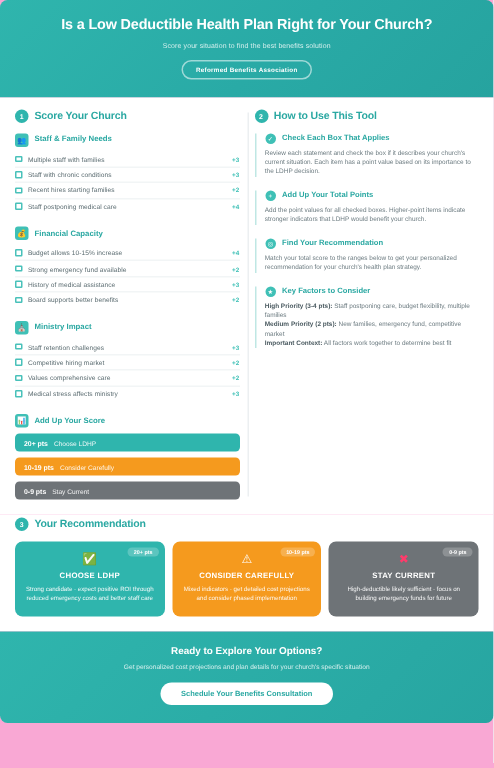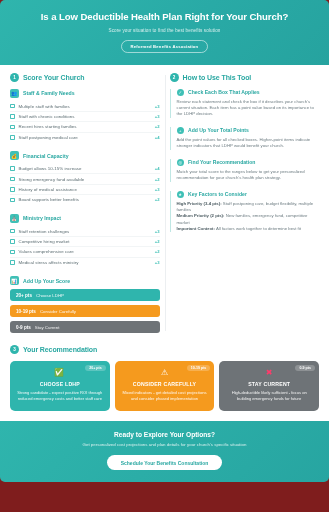--- a/index.html
+++ b/index.html
@@ -2,21 +2,21 @@
 <html><head>
 <meta charset="utf-8">
 <style>
   * { box-sizing: border-box; margin: 0; padding: 0; }
   html, body {
     width: 329px; height: 512px;
     font-family: "Liberation Sans", sans-serif;
     background: #e9eef0;
     overflow: hidden;
   }
-  .page { width: 329px; height: 512px; background: #7f1d1d; position: relative; }
+  .page { width: 329px; height: 512px; background: #f9a8d4; position: relative; }
 
   
   .hero {
     background: linear-gradient(135deg, #2fb5ad 0%, #29aaa6 55%, #26a39f 100%);
     padding: 11px 14px 12px;
     text-align: center;
     border-radius: 5px 5px 0 0;
   }
   .hero-title {
     color: #ffffff;

